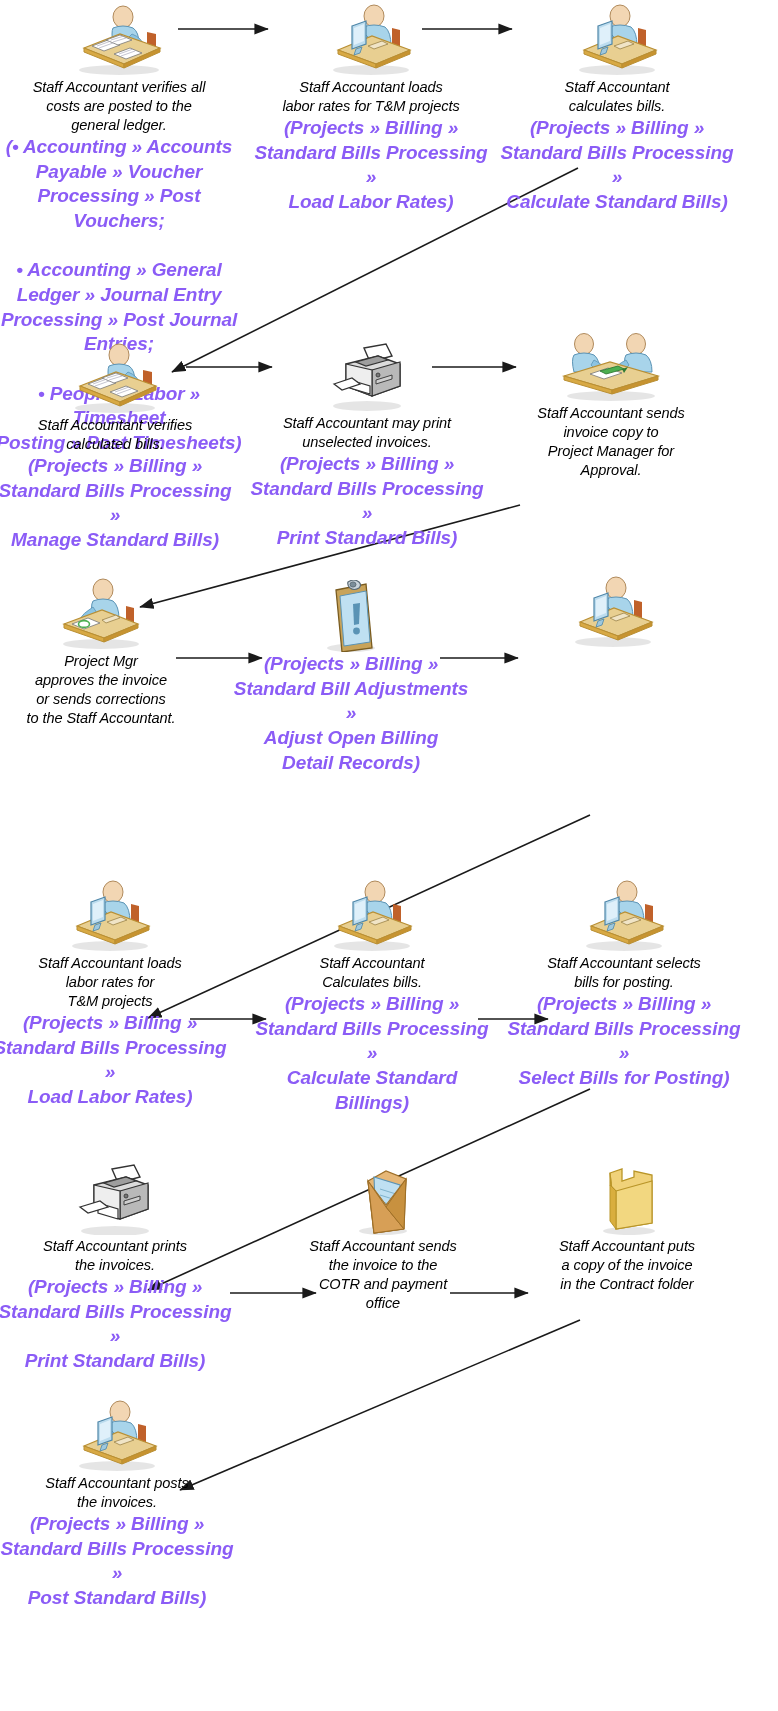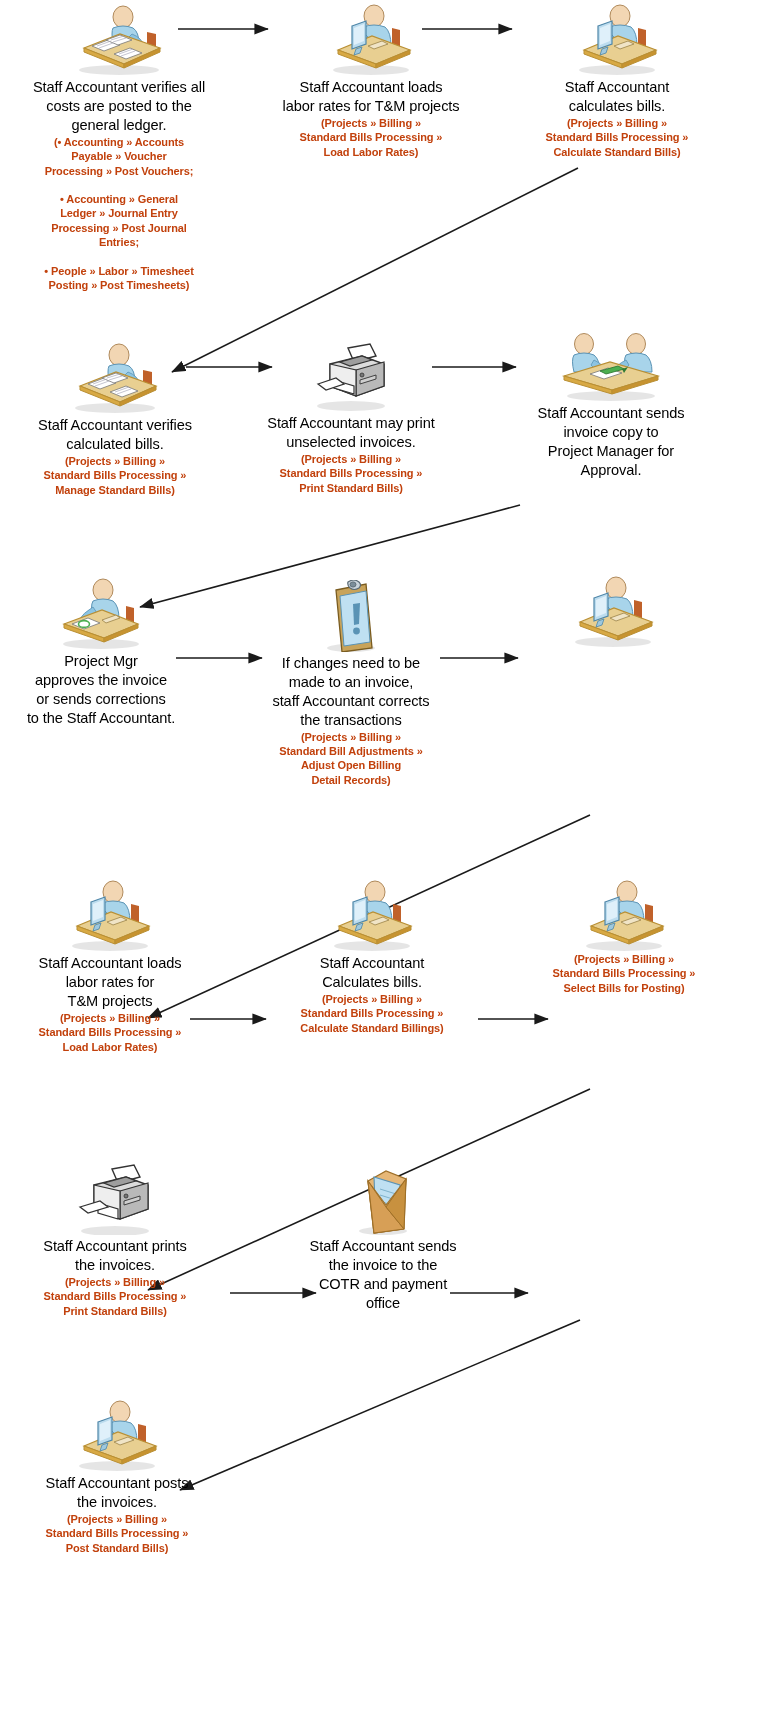--- a/index.html
+++ b/index.html
@@ -10,20 +10,21 @@
   body {
     font-family: "Liberation Sans", sans-serif;
     color: #000000;
   }
   #canvas {
     position: relative;
     width: 778px;
     height: 1711px;
     overflow: hidden;
     background: #ffffff;
+    font-style: italic;
   }
   #arrow-layer {
     position: absolute;
     left: 0;
     top: 0;
     width: 778px;
     height: 1711px;
     pointer-events: none;
   }
   .node {
@@ -39,25 +40,25 @@
   .node-icon svg { display: block; margin: 0 auto; }
   .node-text {
     font-size: 14.6px;
     line-height: 1.30;
     letter-spacing: -0.1px;
     color: #000000;
     white-space: pre-line;
     margin-top: 2px;
   }
   .node-path {
-    font-size: 11px;
+    font-size: 19px;
     line-height: 1.30;
     letter-spacing: -0.1px;
     font-weight: bold;
-    color: #c2410c;
+    color: #8b5cf6;
     white-space: pre-line;
     text-align: center;
   }
 </style>
 </head>
 <body>
 
 <div id="canvas">
 
   <svg id="arrow-layer" width="778" height="1711" viewBox="0 0 778 1711">
@@ -205,21 +206,21 @@
         </g>
       </svg>
     </span>
     <div class="node-text">Staff Accountant verifies
 calculated bills.</div>
     <div class="node-path">(Projects » Billing »
 Standard Bills Processing »
 Manage Standard Bills)</div>
   </div>
 
-  <div class="node" style="left:228px; top:340px;">
+  <div class="node" style="left:244px; top:340px;">
     <span class="node-icon">
       <svg width="110" height="72" viewBox="0 0 110 72">
         <ellipse cx="55" cy="66" rx="34" ry="5" fill="#000" opacity="0.10"></ellipse>
         <path d="M52 8 L74 4 L80 16 L58 22 Z" fill="#ffffff" stroke="#333" stroke-width="1.4"></path>
         <path d="M34 24 L66 16 L88 24 L88 46 L60 56 L34 46 Z" fill="#dcdcdc" stroke="#333" stroke-width="1.4"></path>
         <path d="M60 30 L88 22 L88 46 L60 56 Z" fill="#b9b9b9" stroke="#333" stroke-width="1.2"></path>
         <path d="M34 24 L60 30 L60 56 L34 46 Z" fill="#eeeeee" stroke="#333" stroke-width="1.2"></path>
         <path d="M44 22 L66 16 L76 20 L54 26 Z" fill="#9e9e9e" stroke="#333" stroke-width="1.2"></path>
         <path d="M38 40 L58 46 L58 54 L38 48 Z" fill="#ffffff" stroke="#333" stroke-width="1.2"></path>
         <path d="M22 44 L40 38 L48 44 L30 50 Z" fill="#ffffff" stroke="#333" stroke-width="1.3"></path>
@@ -287,24 +288,20 @@
       <svg width="110" height="72" viewBox="0 0 110 72">
         <ellipse cx="55" cy="68" rx="24" ry="4" fill="#000" opacity="0.10"></ellipse>
         <path d="M40 10 L70 4 L76 68 L46 72 Z" fill="#c8a35a" stroke="#7a5c20" stroke-width="1.3"></path>
         <path d="M44 16 L70 11 L74 62 L48 66 Z" fill="#bfe0f2" stroke="#5a93b5" stroke-width="1"></path>
         <path d="M52 2 q6 -4 11 0 q3 3 0 6 q-5 3 -9 0 q-3 -3 -2 -6z" fill="#c9d4dc" stroke="#5a6a74" stroke-width="1.2"></path>
         <ellipse cx="57" cy="4.5" rx="3" ry="2.6" fill="#7a8d99" stroke="#5a6a74" stroke-width="0.9"></ellipse>
         <path d="M57 24 L64 23 L63 44 L58 45 Z" fill="#5a93b5"></path>
         <ellipse cx="60.5" cy="51" rx="3.4" ry="3.4" fill="#5a93b5"></ellipse>
       </svg>
     </span>
-    <div class="node-text">If changes need to be
-made to an invoice,
-staff Accountant corrects
-the transactions</div>
     <div class="node-path">(Projects » Billing »
 Standard Bill Adjustments »
 Adjust Open Billing
 Detail Records)</div>
   </div>
 
   <div class="node" style="left:490px; top:576px;">
     <span class="node-icon">
       <svg width="110" height="72" viewBox="0 0 110 72">
         <ellipse cx="55" cy="66" rx="38" ry="5" fill="#000" opacity="0.10"></ellipse>
@@ -382,20 +379,22 @@
         <path d="M47 28 q-9 6 -10 14 l10 3 q2 -9 5 -12z" fill="#8cc4e2" stroke="#5a93b5" stroke-width="0.8"></path>
         <path d="M22 46 L56 32 L94 46 L60 60 Z" fill="#e8cf91" stroke="#b98f33" stroke-width="1.2"></path>
         <path d="M22 46 L60 60 L60 64 L22 50 Z" fill="#d8a944" stroke="#b98f33" stroke-width="1"></path>
         <path d="M60 60 L94 46 L94 50 L60 64 Z" fill="#c79330" stroke="#b98f33" stroke-width="1"></path>
         <path d="M36 22 L50 17 L50 40 L36 45 Z" fill="#bcdcee" stroke="#4e86a8" stroke-width="1.2"></path>
         <path d="M38 24 L48 20 L48 37 L38 41 Z" fill="#dff0fa"></path>
         <path d="M40 45 L46 43 L44 49 L38 51 Z" fill="#9ec8de" stroke="#4e86a8" stroke-width="0.8"></path>
         <path d="M52 42 L66 37 L72 40 L58 45 Z" fill="#f0e4c6" stroke="#9b8348" stroke-width="0.8"></path>
       </svg>
     </span>
+    <div class="node-text">Staff Accountant selects
+bills for posting.</div>
     <div class="node-path">(Projects » Billing »
 Standard Bills Processing »
 Select Bills for Posting)</div>
   </div>
 
   <div class="node" style="left:-8px; top:1163px;">
     <span class="node-icon">
       <svg width="110" height="72" viewBox="0 0 110 72">
         <ellipse cx="55" cy="68" rx="34" ry="5" fill="#000" opacity="0.10"></ellipse>
         <path d="M52 6 L74 2 L80 14 L58 20 Z" fill="#ffffff" stroke="#333" stroke-width="1.4"></path>
@@ -432,20 +431,35 @@
         <path d="M58 44 L78 16 L76 66 Z" fill="#c8913f" stroke="#9e6f27" stroke-width="1"></path>
       </svg>
     </span>
     <div class="node-text">Staff Accountant sends
 the invoice to the
 COTR and payment
 office</div>
     <div class="node-path"></div>
   </div>
 
+  <div class="node" style="left:504px; top:1163px;">
+    <span class="node-icon">
+      <svg width="110" height="72" viewBox="0 0 110 72">
+        <ellipse cx="57" cy="68" rx="26" ry="4" fill="#000" opacity="0.10"></ellipse>
+        <path d="M38 10 L50 6 L50 18 L62 14 L62 8 L80 12 L80 60 L44 66 Z" fill="#f0d27a" stroke="#b99528" stroke-width="1.3"></path>
+        <path d="M38 10 L44 66 L44 28 L38 22 Z" fill="#e8c35a" stroke="#b99528" stroke-width="1.1"></path>
+        <path d="M44 28 L80 18 L80 60 L44 66 Z" fill="#f2d780" stroke="#b99528" stroke-width="1.2"></path>
+        <path d="M38 22 L44 28 L44 66 L38 58 Z" fill="#d9ae3e" stroke="#b99528" stroke-width="1"></path>
+      </svg>
+    </span>
+    <div class="node-text">Staff Accountant puts
+a copy of the invoice
+in the Contract folder</div>
+    <div class="node-path"></div>
+  </div>
 
   <div class="node" style="left:-6px; top:1400px;">
     <span class="node-icon">
       <svg width="110" height="72" viewBox="0 0 110 72">
         <ellipse cx="55" cy="66" rx="38" ry="5" fill="#000" opacity="0.10"></ellipse>
         <path d="M76 24 L84 26 L84 48 L76 46 Z" fill="#c0612a"></path>
         <ellipse cx="58" cy="12" rx="10" ry="11" fill="#f2d6b3" stroke="#b08a5c" stroke-width="1"></ellipse>
         <path d="M47 23 q11 -4 22 0 q6 5 6 19 l-28 0 q-3 -14 0 -19z" fill="#a8d4ea" stroke="#5a93b5" stroke-width="1"></path>
         <path d="M47 28 q-9 6 -10 14 l10 3 q2 -9 5 -12z" fill="#8cc4e2" stroke="#5a93b5" stroke-width="0.8"></path>
         <path d="M22 46 L56 32 L94 46 L60 60 Z" fill="#e8cf91" stroke="#b98f33" stroke-width="1.2"></path>

